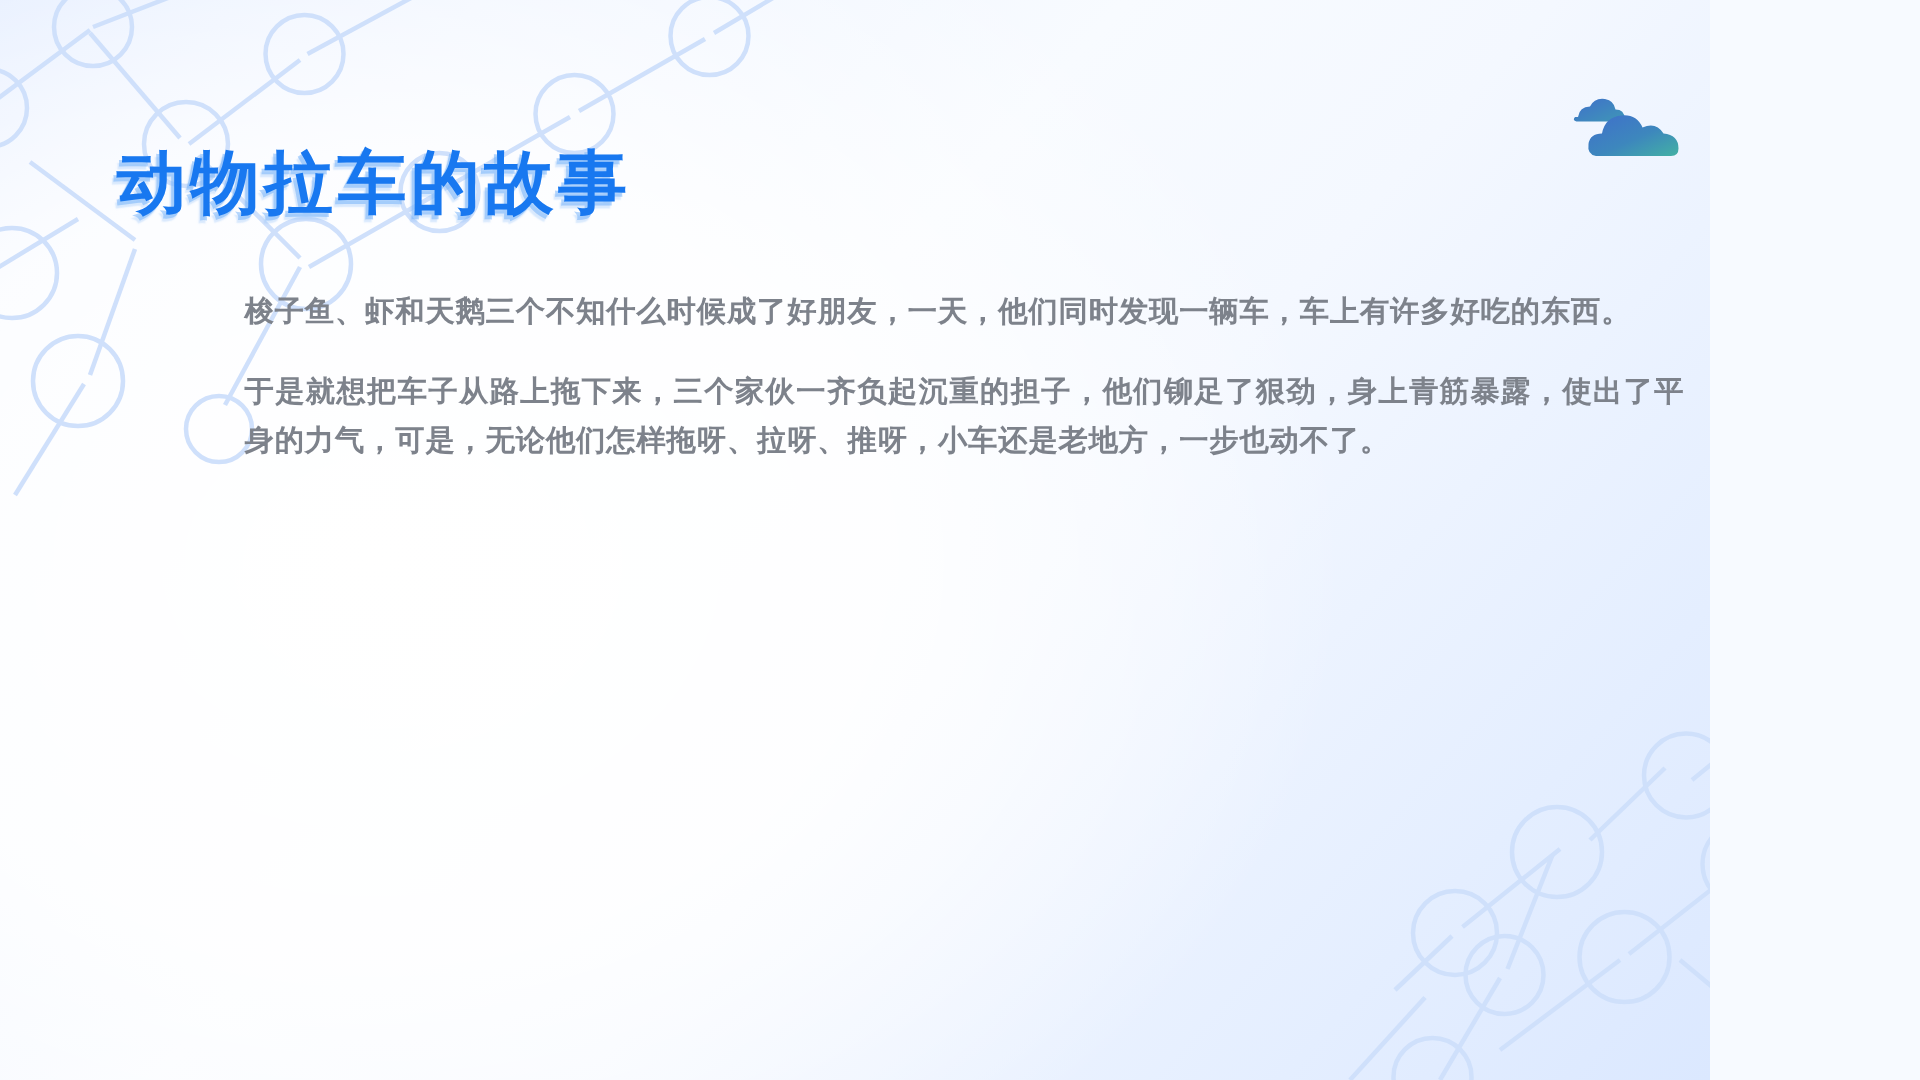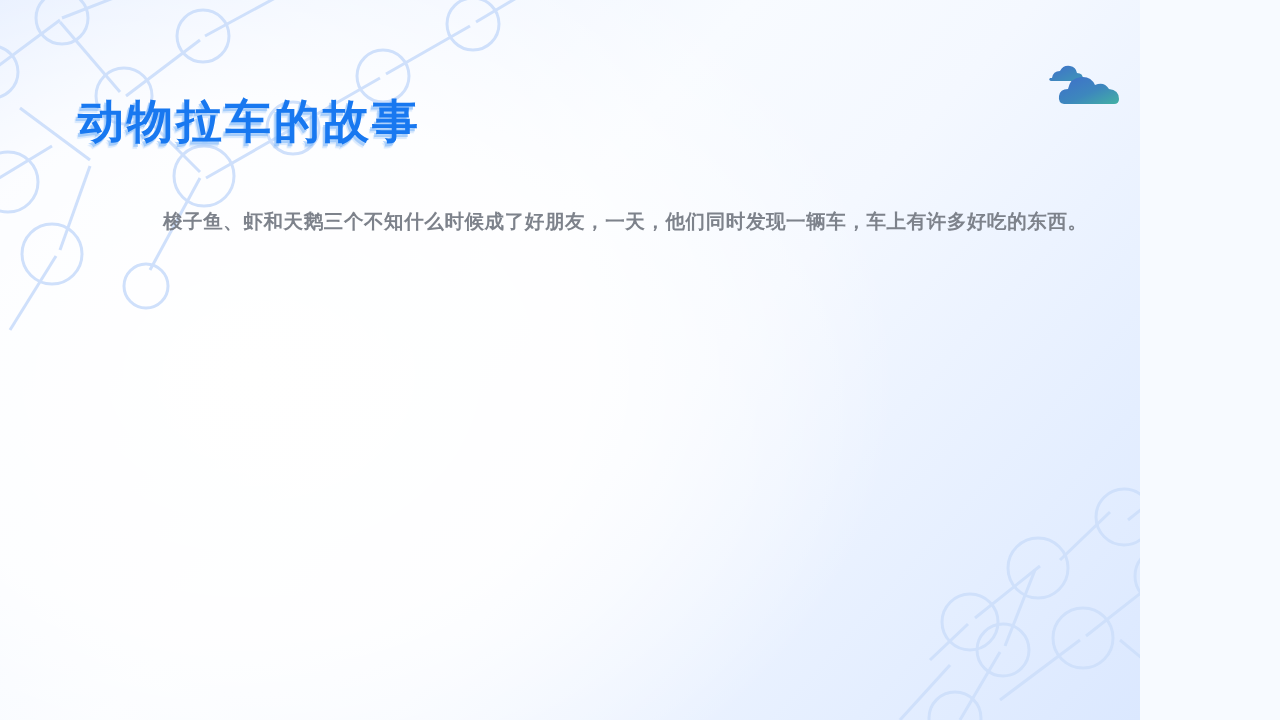--- a/index.html
+++ b/index.html
@@ -46,21 +46,20 @@
     text-shadow:
       -2px 3px 0 rgba(120,180,250,0.55),
       -3px 5px 1px rgba(150,195,250,0.35);
   }
 
   
   #body-block {
     position:absolute;
     left:163px; top:192px;
     width:960px;
-    margin-top:13px;
   }
   .para {
     font-size:19.5px;
     font-weight:bold;
     color:#7d828b;
     line-height:1.72;
     letter-spacing:0.6px;
     margin-bottom:19px;
     text-align:justify;
     text-justify:inter-ideograph;
@@ -199,15 +198,16 @@
     <rect x="9.5" y="9" width="11" height="12.5" rx="1.2" fill="#ffffff" stroke="#c3d2e5" stroke-width="1"></rect>
     <path d="M12 15.3 l2.3 2.3 l4.3 -5.2" fill="none" stroke="#9fb6d2" stroke-width="1.3" stroke-linecap="round" stroke-linejoin="round"></path>
   </svg>
 
   <div id="title-block">
     <h1 id="slide-title">动物拉车的故事</h1>
   </div>
 
   <div id="body-block">
     <p class="para">梭子鱼、虾和天鹅三个不知什么时候成了好朋友，一天，他们同时发现一辆车，车上有许多好吃的东西。</p>
+    <p class="para">于是就想把车子从路上拖下来，三个家伙一齐负起沉重的担子，他们铆足了狠劲，身上青筋暴露，使出了平身的力气，可是，无论他们怎样拖呀、拉呀、推呀，小车还是老地方，一步也动不了。</p>
   </div>
 
 </div>
 
 </body></html>

